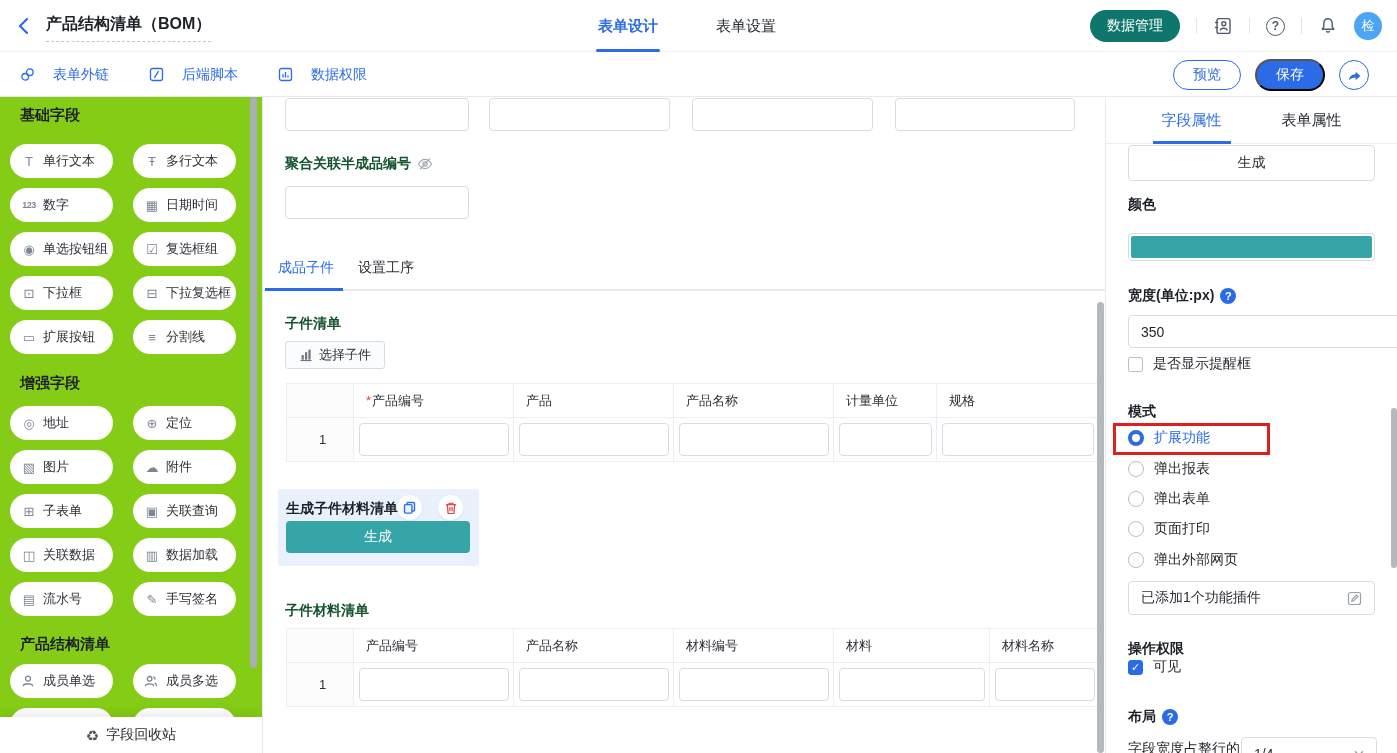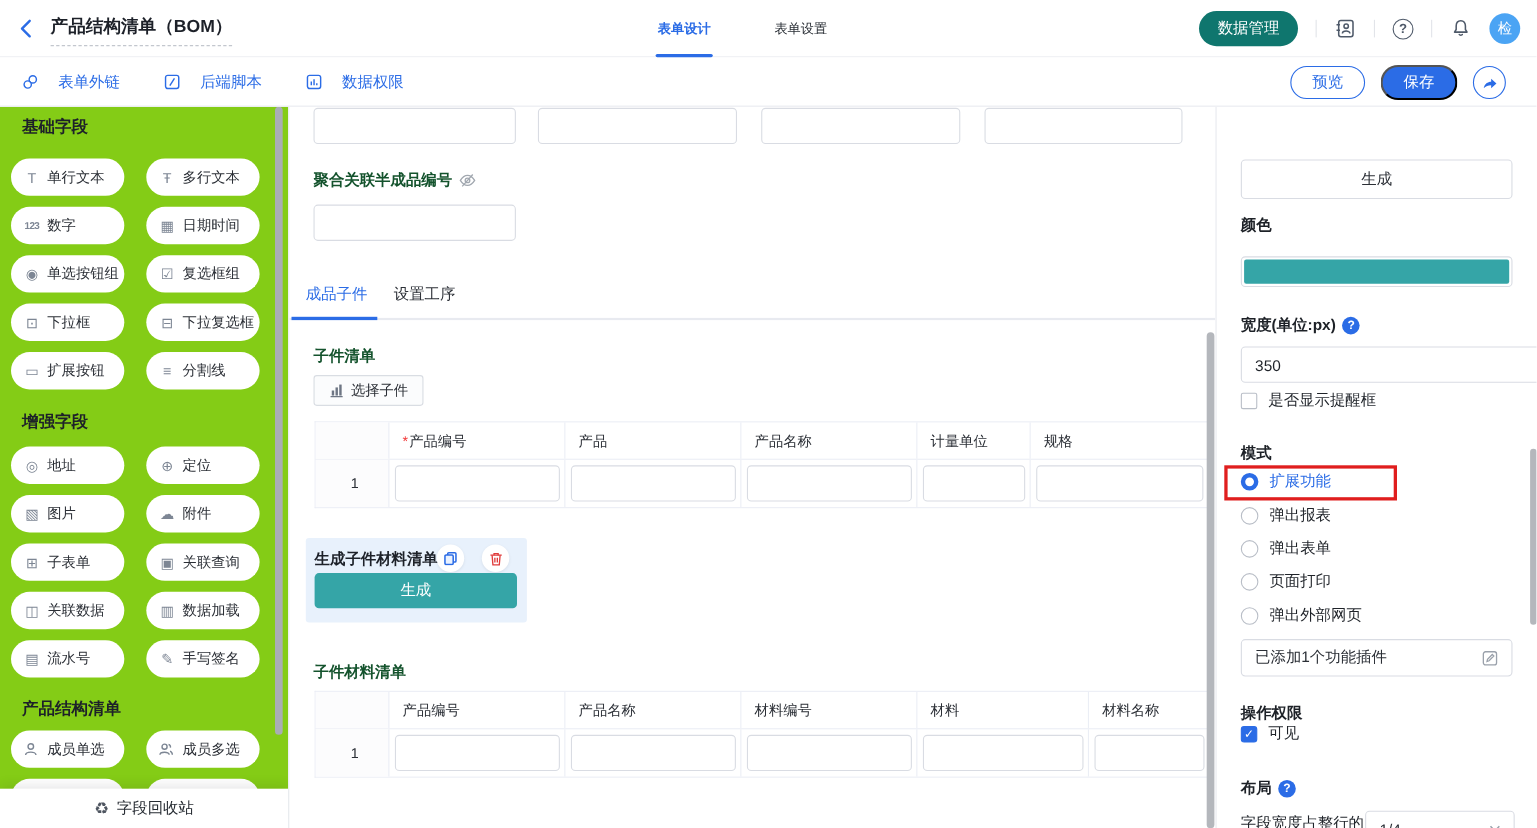--- a/index.html
+++ b/index.html
@@ -10,21 +10,21 @@
     color:#1f2329; font-size:14px;
   }
   .abs { position:absolute; }
 
   
   .header { position:absolute; top:0; left:0; right:0; height:52px; background:#fff; border-bottom:1px solid #f0f1f4; z-index:30; }
   .back-btn { position:absolute; left:14px; top:15px; width:22px; height:22px; cursor:pointer; }
   .page-title { position:absolute; left:46px; top:14px; font-size:16px; font-weight:700; color:#1d2129;
                 border-bottom:1px dashed #c3c7ce; padding-bottom:6px; }
   .main-tabs { position:absolute; left:598px; top:0; height:52px; display:flex; gap:58px; align-items:stretch; }
-  .main-tab { display:flex; align-items:center; font-size:12px; color:#272c33; position:relative; cursor:pointer; }
+  .main-tab { display:flex; align-items:center; font-size:15px; color:#272c33; position:relative; cursor:pointer; }
   .main-tab.active { color:#2b6ce6; font-weight:600; }
   .main-tab.active::after { content:""; position:absolute; left:-2px; right:-2px; bottom:0; height:3px; background:#2b6ce6; border-radius:2px; }
   .header-right { position:absolute; right:15px; top:0; height:52px; display:flex; align-items:center; gap:16px; }
   .pill-green { background:#0f766e; color:#fff; font-size:14px; padding:7px 17px; border-radius:16px; cursor:pointer; }
   .vsep { width:1px; height:16px; background:#e2e4e9; }
   .hicon { width:20px; height:20px; display:flex; align-items:center; justify-content:center; cursor:pointer; }
   .help-circle { width:19px; height:19px; border:1.5px solid #4e5969; border-radius:50%; color:#4e5969;
                  font-size:12px; font-weight:700; display:flex; align-items:center; justify-content:center; cursor:pointer; }
   .avatar { width:28px; height:28px; border-radius:50%; background:#4ba4f4; color:#fff; font-size:13px;
             display:flex; align-items:center; justify-content:center; cursor:pointer; }
@@ -427,20 +427,24 @@
       <div class="tc wl2">
           <div class="cinput" style="width:100px"></div>
         </div>
     </div>
   </div>
 
   <div class="cv-scroll"></div>
 </div>
 
 <div class="panel">
+  <div class="panel-tabs">
+    <div class="ptab active">字段属性</div>
+    <div class="ptab">表单属性</div>
+  </div>
 
   <div class="pbox" style="top:48px;height:36px;display:flex;align-items:center;justify-content:center;font-size:14px;color:#2b2f36">生成</div>
 
   <div class="plabel" style="top:99px">颜色</div>
   <div class="pbox" style="top:136px;height:28px;padding:2px">
     <div class="swatch-fill" style="background: rgb(53, 165, 167);"></div>
   </div>
 
   <div class="plabel" style="top:190px">
     <span>宽度(单位:px)</span>

